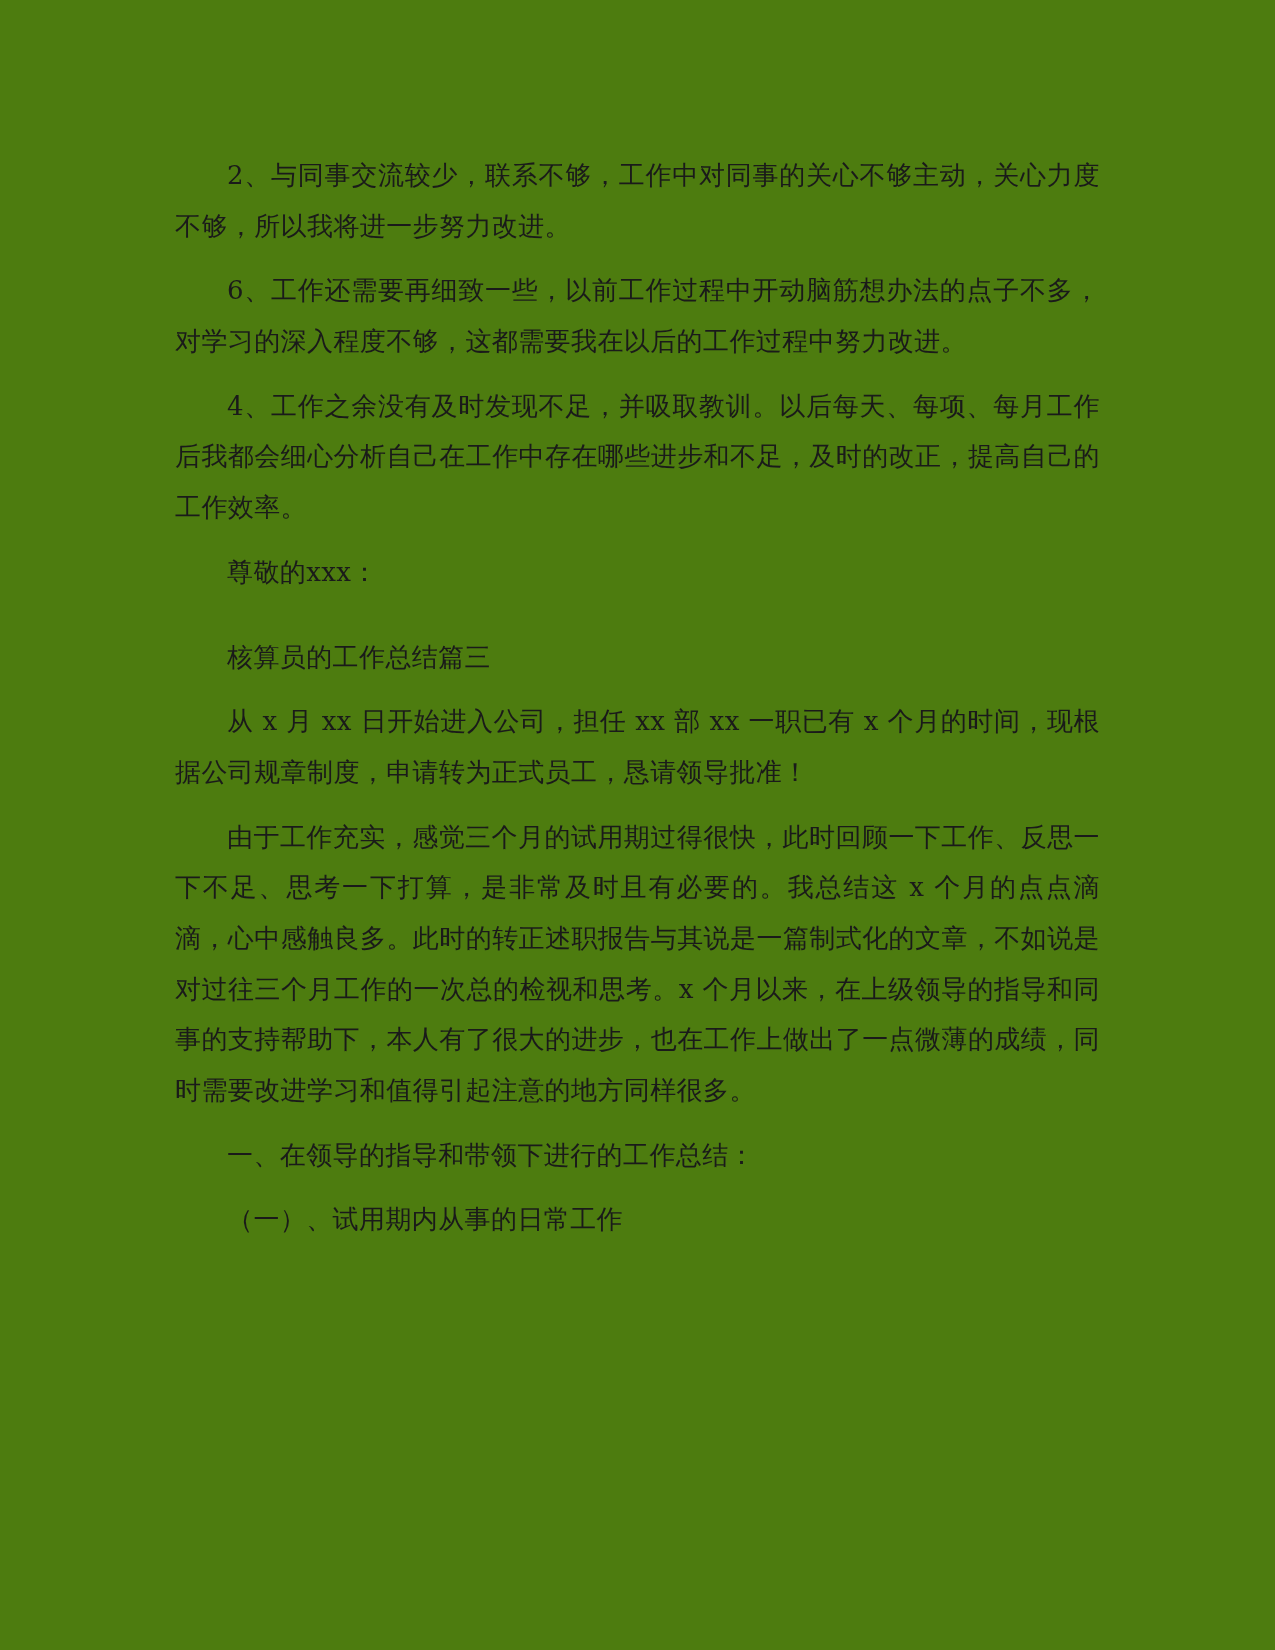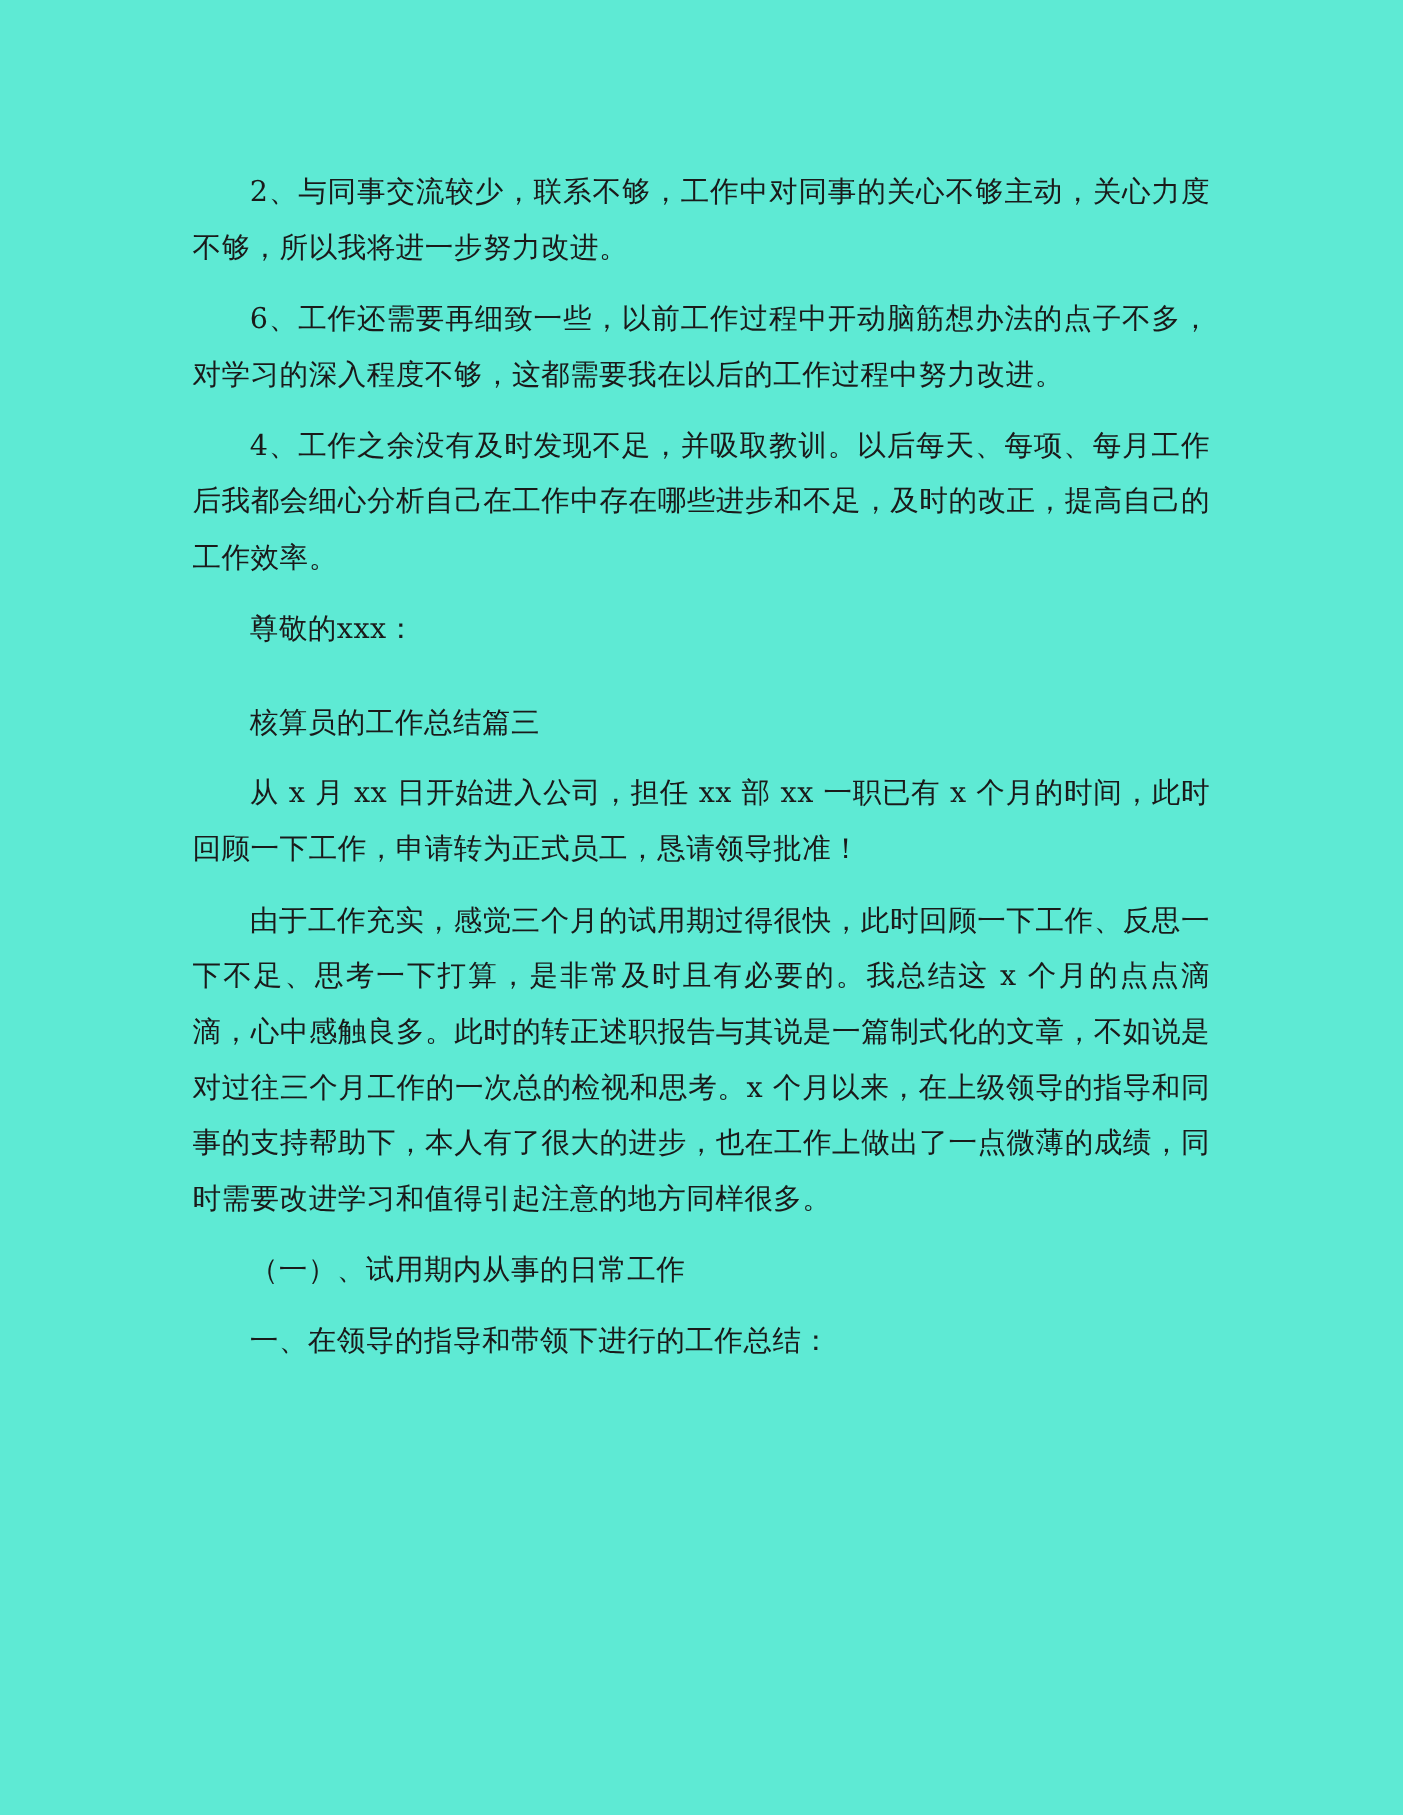--- a/index.html
+++ b/index.html
@@ -12,21 +12,21 @@
     height: 1650px;
     font-family: "DejaVu Serif", "Liberation Serif", serif;
     color: #000000;
     -webkit-font-smoothing: antialiased;
   }
   .page {
     box-sizing: border-box;
     width: 1275px;
     height: 1650px;
     padding: 150px 175px 120px 175px;
-    background: #5eead4;
+    background: #4d7c0f;
     position: relative;
   }
   .doc-body {
     font-size: 26px;
     line-height: 1.95;
     letter-spacing: 0.4px;
     text-align: justify;
     text-justify: inter-ideograph;
     color: #1a1a1a;
   }
@@ -51,22 +51,22 @@
     <p class="para">2、与同事交流较少，联系不够，工作中对同事的关心不够主动，关心力度不够，所以我将进一步努力改进。</p>
 
     <p class="para">6、工作还需要再细致一些，以前工作过程中开动脑筋想办法的点子不多，对学习的深入程度不够，这都需要我在以后的工作过程中努力改进。</p>
 
     <p class="para">4、工作之余没有及时发现不足，并吸取教训。以后每天、每项、每月工作后我都会细心分析自己在工作中存在哪些进步和不足，及时的改正，提高自己的工作效率。</p>
 
     <p class="heading-line">尊敬的xxx：</p>
 
     <p class="heading-line spaced-top">核算员的工作总结篇三</p>
 
-    <p class="para">从 x 月 xx 日开始进入公司，担任 xx 部 xx 一职已有 x 个月的时间，此时回顾一下工作，申请转为正式员工，恳请领导批准！</p>
+    <p class="para">从 x 月 xx 日开始进入公司，担任 xx 部 xx 一职已有 x 个月的时间，现根据公司规章制度，申请转为正式员工，恳请领导批准！</p>
 
     <p class="para">由于工作充实，感觉三个月的试用期过得很快，此时回顾一下工作、反思一下不足、思考一下打算，是非常及时且有必要的。我总结这 x 个月的点点滴滴，心中感触良多。此时的转正述职报告与其说是一篇制式化的文章，不如说是对过往三个月工作的一次总的检视和思考。x 个月以来，在上级领导的指导和同事的支持帮助下，本人有了很大的进步，也在工作上做出了一点微薄的成绩，同时需要改进学习和值得引起注意的地方同样很多。</p>
 
+    <p class="heading-line">一、在领导的指导和带领下进行的工作总结：</p>
+
     <p class="heading-line">（一）、试用期内从事的日常工作</p>
-
-    <p class="heading-line">一、在领导的指导和带领下进行的工作总结：</p>
 
   </div>
 </div>
 
 </body></html>

